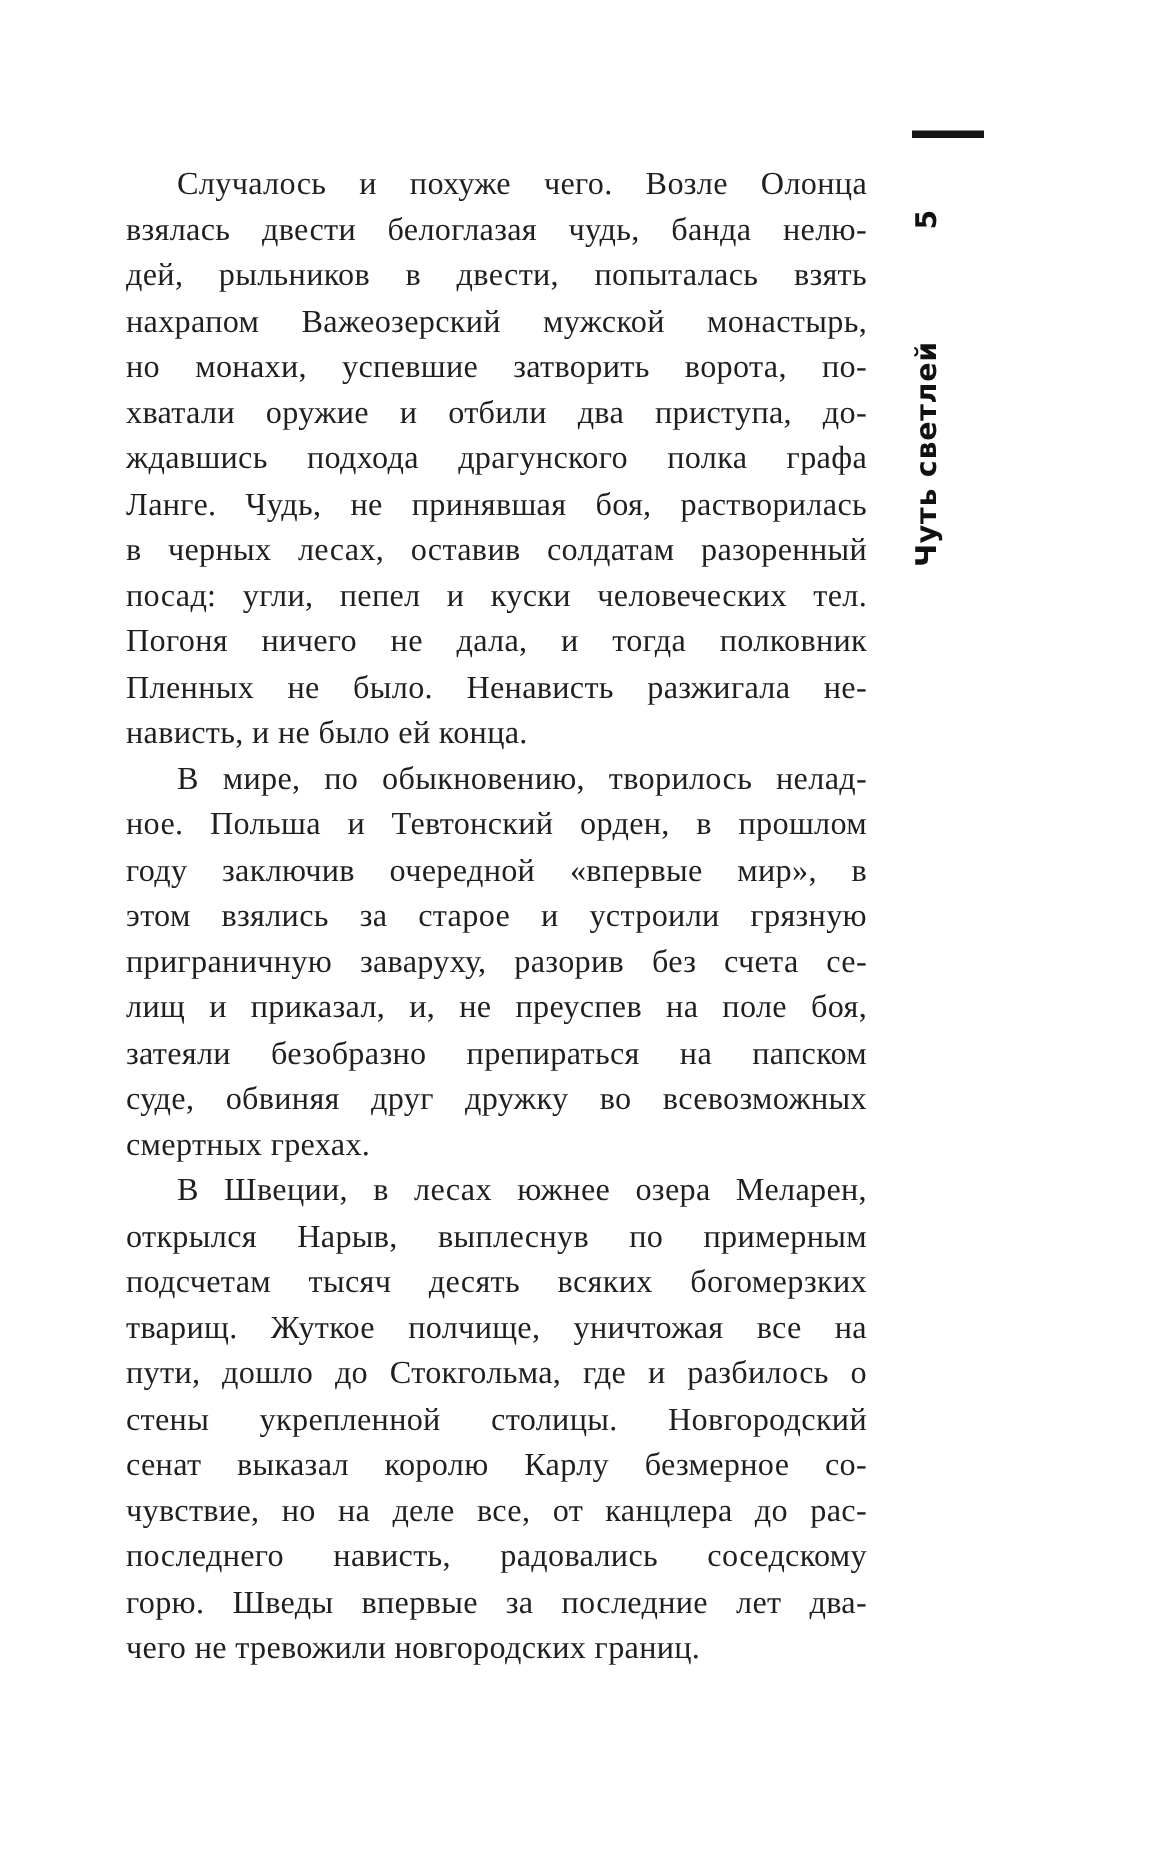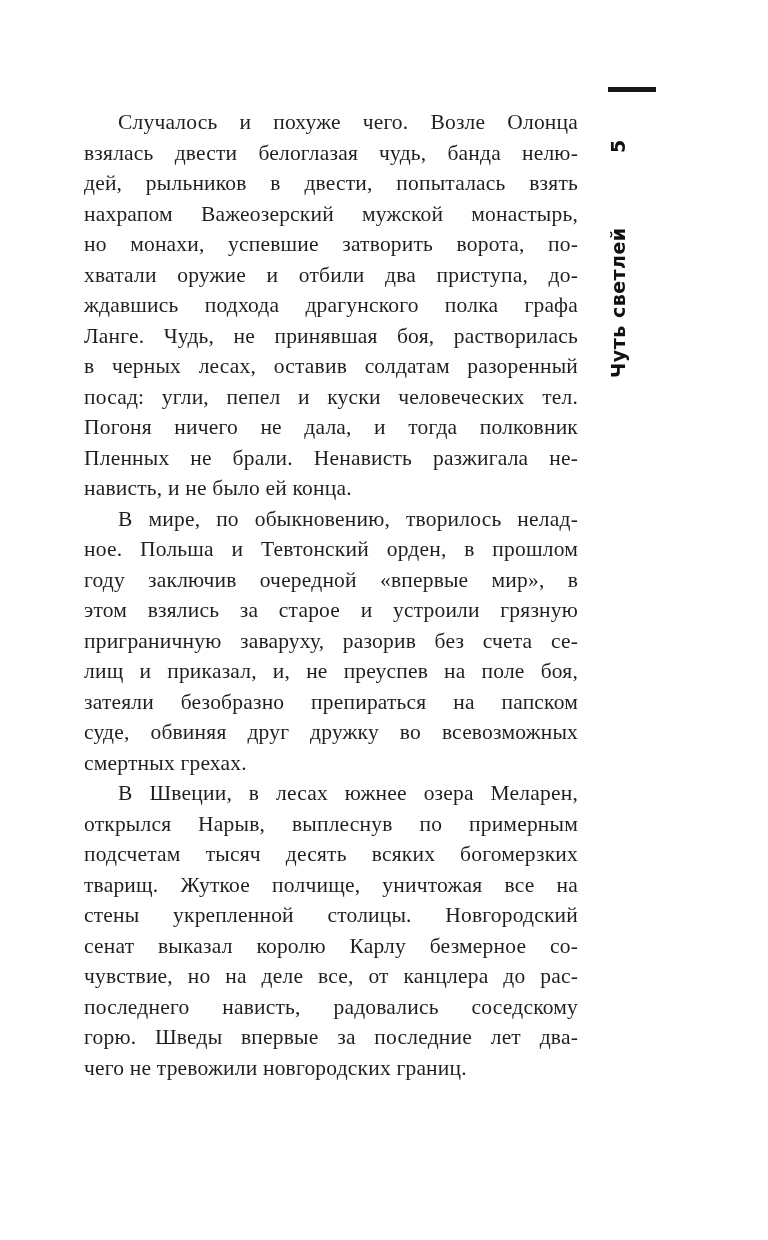--- a/index.html
+++ b/index.html
@@ -81,39 +81,40 @@
         <div class="line">взялась двести белоглазая чудь, банда нелю-</div>
         <div class="line">дей, рыльников в двести, попыталась взять</div>
         <div class="line">нахрапом Важеозерский мужской монастырь,</div>
         <div class="line">но монахи, успевшие затворить ворота, по-</div>
         <div class="line">хватали оружие и отбили два приступа, до-</div>
         <div class="line">ждавшись подхода драгунского полка графа</div>
         <div class="line">Ланге. Чудь, не принявшая боя, растворилась</div>
         <div class="line">в черных лесах, оставив солдатам разоренный</div>
         <div class="line">посад: угли, пепел и куски человеческих тел.</div>
         <div class="line">Погоня ничего не дала, и тогда полковник</div>
-        <div class="line">Пленных не брали. Ненависть разжигала не-</div>
+        <div class="line">Пленных не было. Ненависть разжигала не-</div>
         <div class="line last">нависть, и не было ей конца.</div>
       </div>
       <div class="paragraph">
         <div class="line first">В мире, по обыкновению, творилось нелад-</div>
         <div class="line">ное. Польша и Тевтонский орден, в прошлом</div>
         <div class="line">году заключив очередной «впервые мир», в</div>
         <div class="line">этом взялись за старое и устроили грязную</div>
         <div class="line">приграничную заваруху, разорив без счета се-</div>
         <div class="line">лищ и приказал, и, не преуспев на поле боя,</div>
         <div class="line">затеяли безобразно препираться на папском</div>
         <div class="line">суде, обвиняя друг дружку во всевозможных</div>
         <div class="line last">смертных грехах.</div>
       </div>
       <div class="paragraph">
         <div class="line first">В Швеции, в лесах южнее озера Меларен,</div>
         <div class="line">открылся Нарыв, выплеснув по примерным</div>
         <div class="line">подсчетам тысяч десять всяких богомерзких</div>
         <div class="line">тварищ. Жуткое полчище, уничтожая все на</div>
+        <div class="line">пути, дошло до Стокгольма, где и разбилось о</div>
         <div class="line">стены укрепленной столицы. Новгородский</div>
         <div class="line">сенат выказал королю Карлу безмерное со-</div>
         <div class="line">чувствие, но на деле все, от канцлера до рас-</div>
         <div class="line">последнего нависть, радовались соседскому</div>
         <div class="line">горю. Шведы впервые за последние лет два-</div>
         <div class="line last">чего не тревожили новгородских границ.</div>
       </div>
     </div>
 
   <div class="section-rule"></div>

